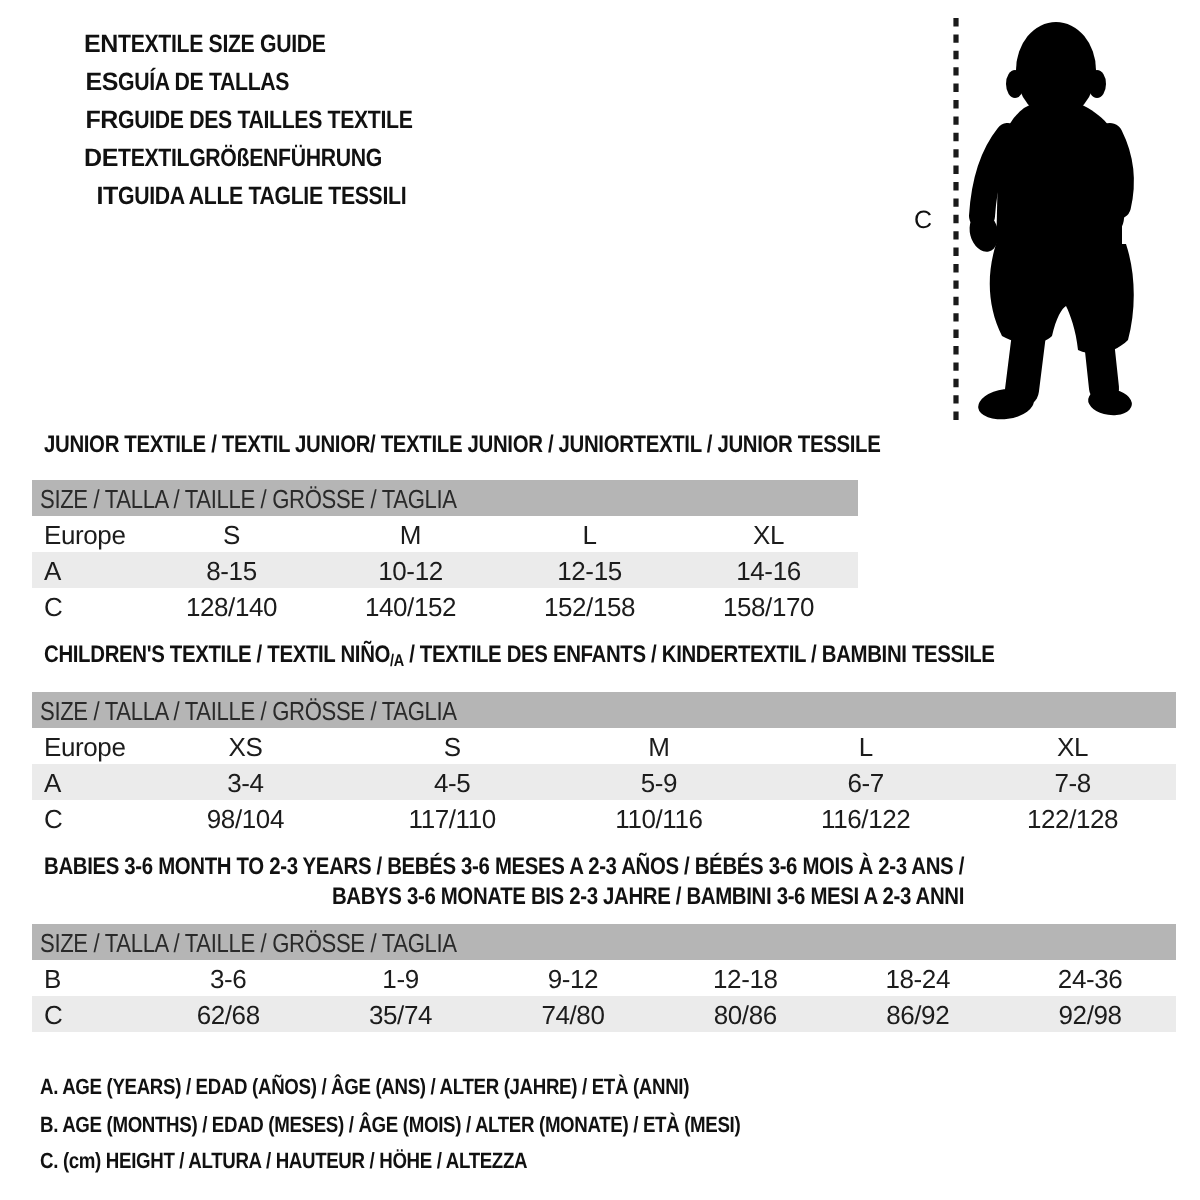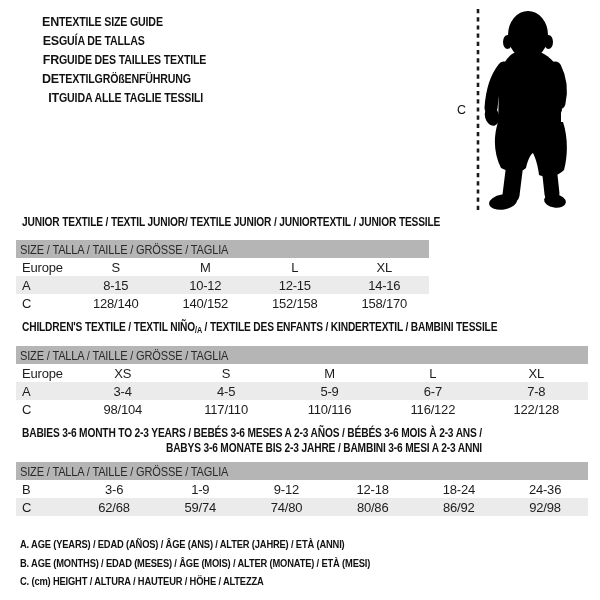--- a/index.html
+++ b/index.html
@@ -189,21 +189,21 @@
         <td>3-6</td>
         <td>1-9</td>
         <td>9-12</td>
         <td>12-18</td>
         <td>18-24</td>
         <td>24-36</td>
       </tr>
       <tr class="shade">
         <td class="lbl">C</td>
         <td>62/68</td>
-        <td>59/74</td>
+        <td>35/74</td>
         <td>74/80</td>
         <td>80/86</td>
         <td>86/92</td>
         <td>92/98</td>
       </tr>
     </tbody>
   </table>
 
   <div class="foot">
     <div class="blk">A. AGE (YEARS) / EDAD (AÑOS) / ÂGE (ANS) / ALTER (JAHRE) / ETÀ (ANNI)</div>

